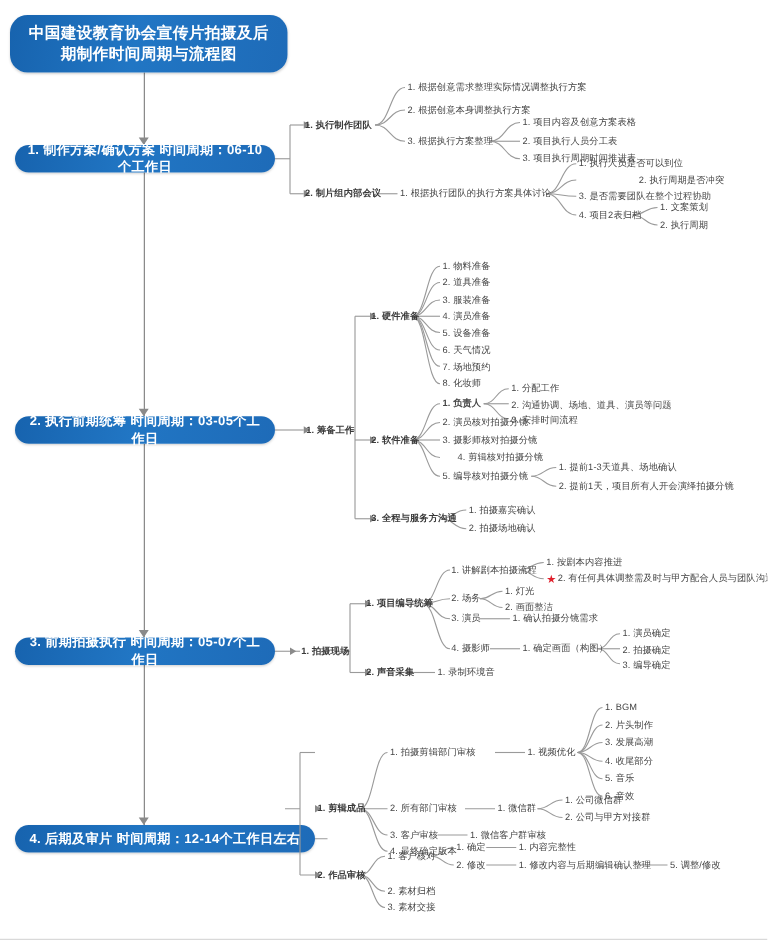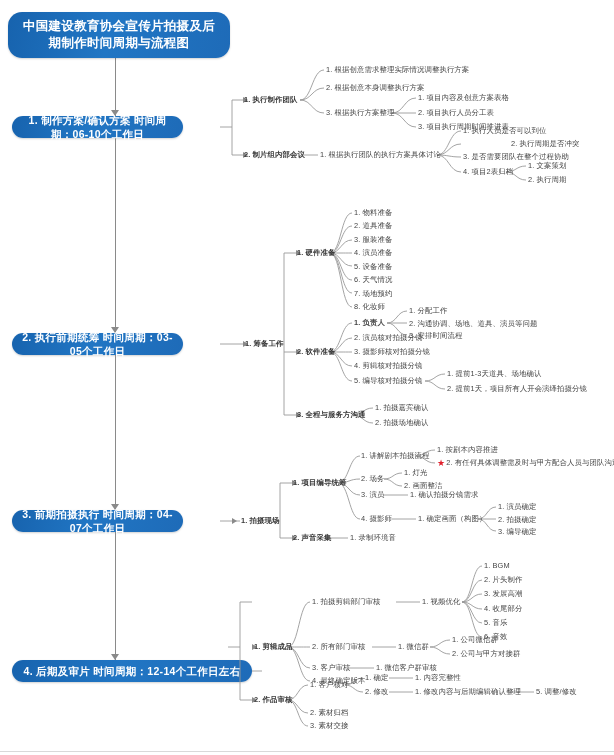--- a/index.html
+++ b/index.html
@@ -19,21 +19,21 @@
     display:flex;align-items:center;justify-content:center;
     text-align:center;line-height:1.35;
     box-shadow:0 1px 2px rgba(0,0,0,.18);
     padding:0 10px;box-sizing:border-box;
   }
   .pill.title{
     left:8px;top:12px;width:222px;height:46px;
     font-size:12.5px;border-radius:14px;
   }
   .pill.stage{
-    left:12px;width:171px;height:22px;font-size:10.5px;border-radius:12px;
+    left:12px;width:208px;height:22px;font-size:10.5px;border-radius:12px;
   }
   .pill.stage.wide{width:240px;}
 
   
   .vline{position:absolute;width:1px;background:#8a8a8a;}
   .arrow-down{
     position:absolute;width:0;height:0;
     border-left:4px solid transparent;border-right:4px solid transparent;
     border-top:6px solid #8a8a8a;
   }
@@ -65,21 +65,21 @@
   <div class="arrow-down" style="left:111px;top:327px;"></div>
   <div class="vline" style="left:115px;top:355px;height:155px;"></div>
   <div class="arrow-down" style="left:111px;top:504px;"></div>
   <div class="vline" style="left:115px;top:532px;height:128px;"></div>
   <div class="arrow-down" style="left:111px;top:654px;"></div>
 
   <div class="pill title">中国建设教育协会宣传片拍摄及后期制作时间周期与流程图</div>
 
   <div class="pill stage" style="top:116px;">1. 制作方案/确认方案  时间周期：06-10个工作日</div>
   <div class="pill stage" style="top:333px;">2. 执行前期统筹  时间周期：03-05个工作日</div>
-  <div class="pill stage" style="top:510px;">3. 前期拍摄执行  时间周期：04-07个工作日</div>
+  <div class="pill stage" style="top:510px;">3. 前期拍摄执行  时间周期：05-07个工作日</div>
   <div class="pill stage wide" style="top:660px;">4. 后期及审片  时间周期：12-14个工作日左右</div>
 
   <svg class="links">
 
     <path d="M220 127 H232"></path>
     <path d="M232 100 V155"></path>
     <path d="M232 100 H243"></path>
     <path d="M232 155 H243"></path>
 
     <path d="M300 100 C312 100, 312 70, 324 70"></path>
@@ -241,21 +241,21 @@
   <div class="node" style="left:354px;top:290px;">7. 场地预约</div>
   <div class="node" style="left:354px;top:303px;">8. 化妆师</div>
 
   <div class="node b" style="left:297px;top:348px;">2. 软件准备</div>
   <div class="node" style="left:354px;top:319px;font-weight:bold;">1. 负责人</div>
   <div class="node" style="left:409px;top:307px;">1. 分配工作</div>
   <div class="node" style="left:409px;top:320px;">2. 沟通协调、场地、道具、演员等问题</div>
   <div class="node" style="left:409px;top:332px;">3. 安排时间流程</div>
   <div class="node" style="left:354px;top:334px;">2. 演员核对拍摄分镜</div>
   <div class="node" style="left:354px;top:348px;">3. 摄影师核对拍摄分镜</div>
-  <div class="node" style="left:354px;top:362px;">4. 剪辑核对拍摄分镜</div>
+  <div class="node" style="left:366px;top:362px;">4. 剪辑核对拍摄分镜</div>
   <div class="node" style="left:354px;top:377px;">5. 编导核对拍摄分镜</div>
   <div class="node" style="left:447px;top:370px;">1. 提前1-3天道具、场地确认</div>
   <div class="node" style="left:447px;top:385px;">2. 提前1天，项目所有人开会演绎拍摄分镜</div>
 
   <div class="node b" style="left:297px;top:411px;">3. 全程与服务方沟通</div>
   <div class="node" style="left:375px;top:404px;">1. 拍摄嘉宾确认</div>
   <div class="node" style="left:375px;top:419px;">2. 拍摄场地确认</div>
 
   <div class="node b" style="left:241px;top:517px;">1. 拍摄现场</div>
 

